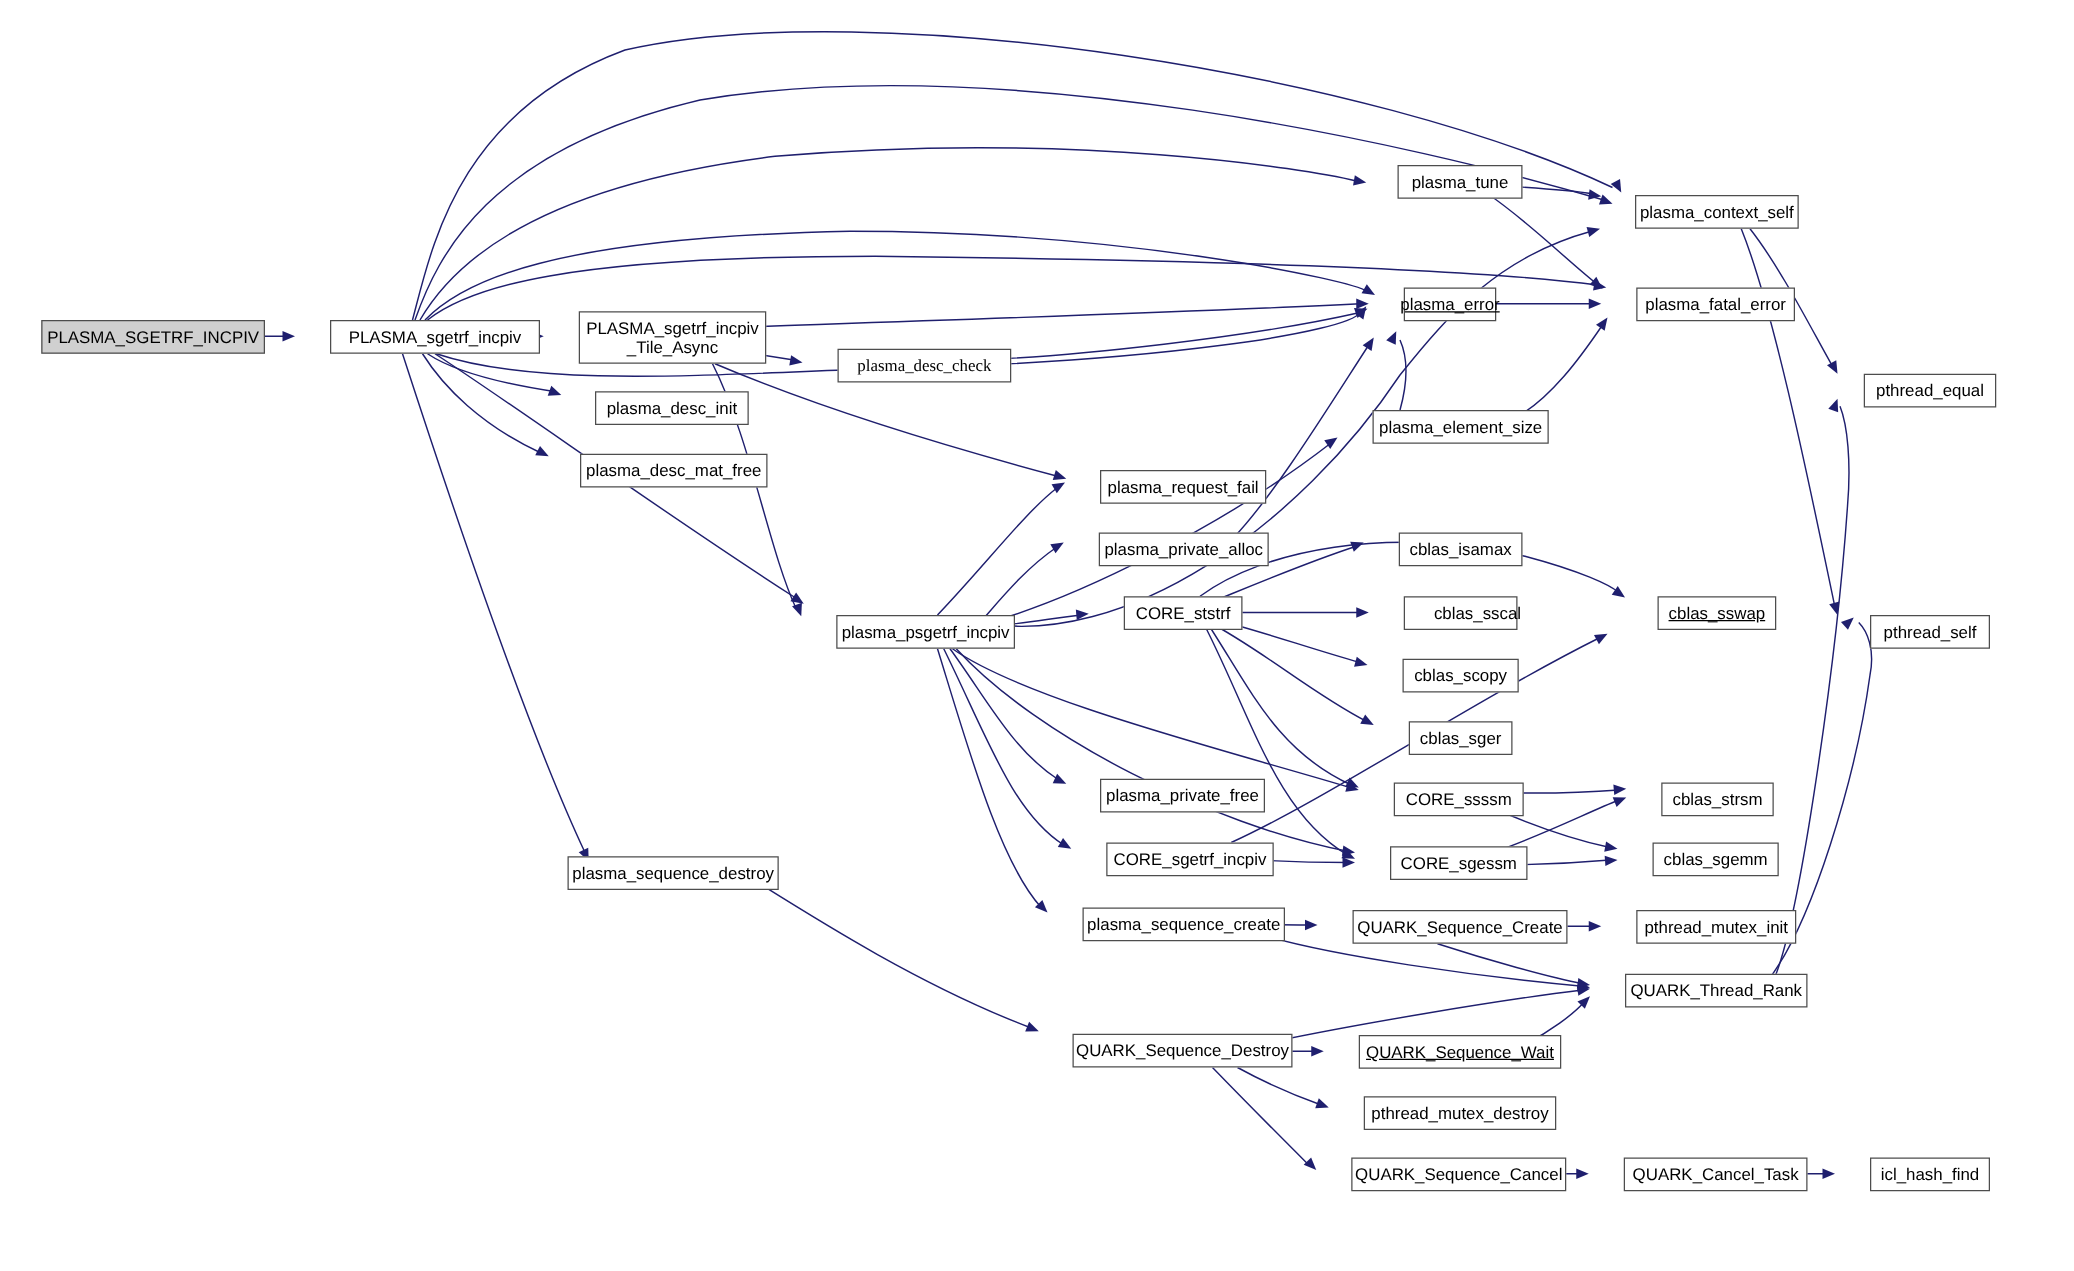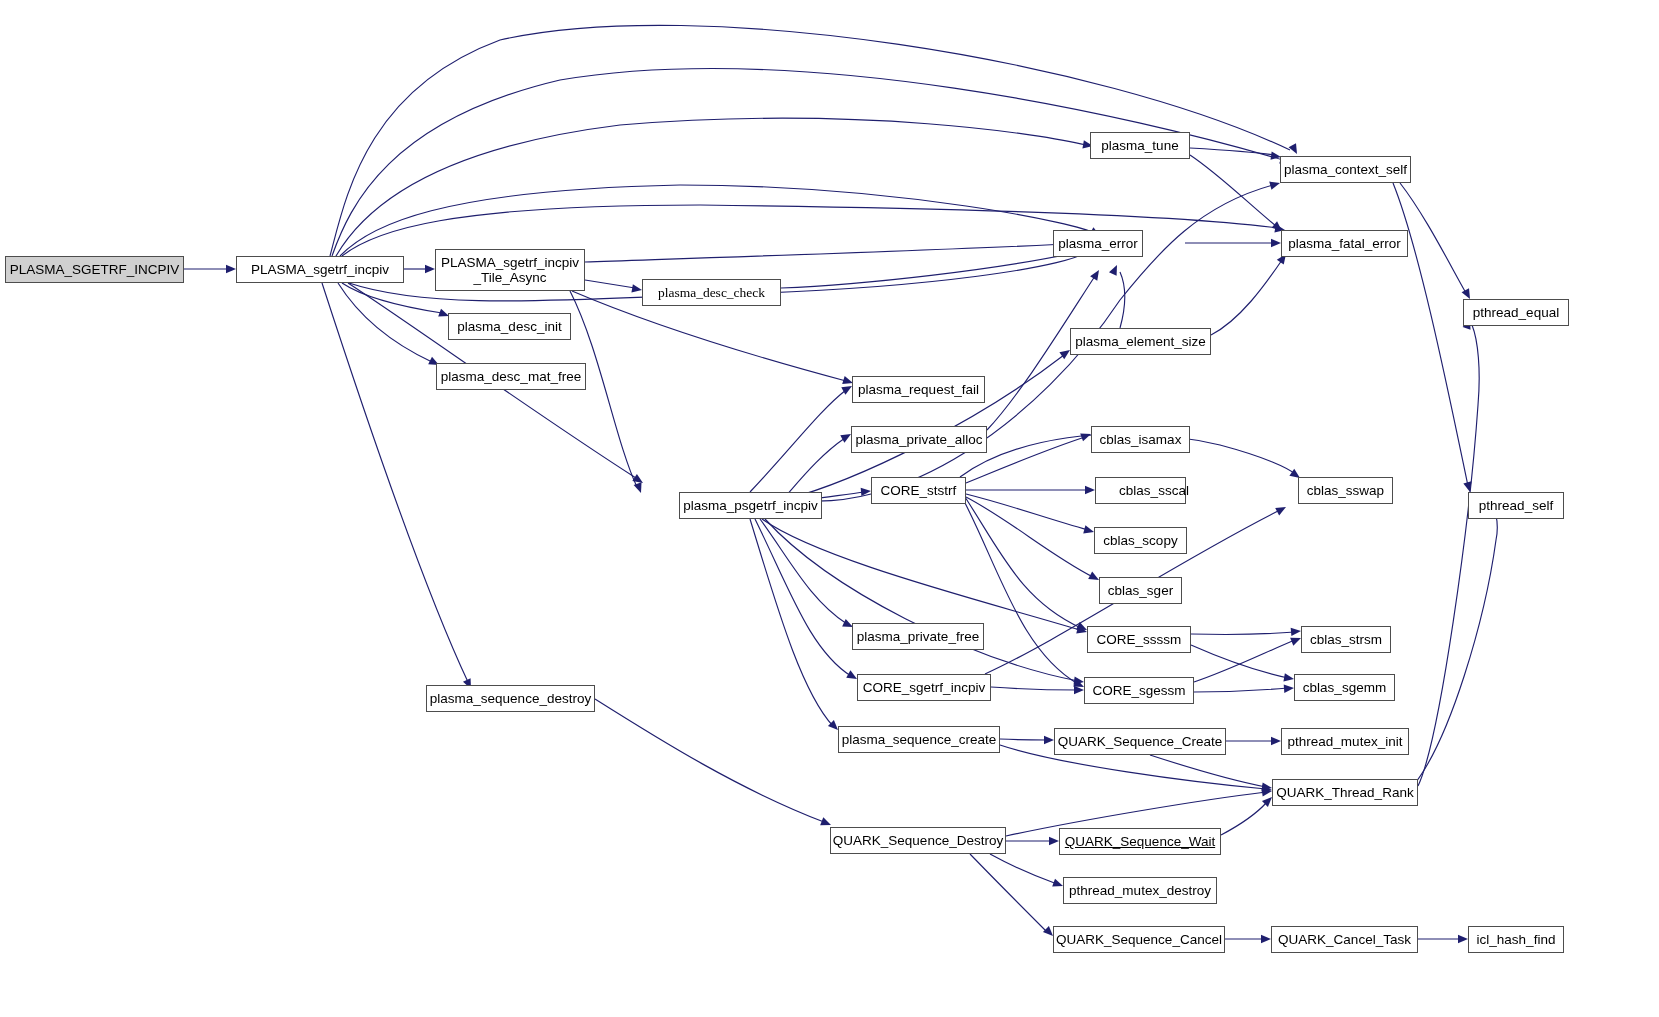--- a/index.html
+++ b/index.html
@@ -14,20 +14,21 @@
     color:#000000;
     font-size:13.5px;
     line-height:1.12;
     display:flex;
     align-items:center;
     justify-content:center;
     text-align:center;
     white-space:pre;
     letter-spacing:0px;
     z-index:5;
+    margin-left:28px;
   }
   .node.root{background:#d0d0d0;border-color:#4d4d4d;}
   .edge{fill:none;stroke:#1f1f6e;stroke-width:1.15px;}
   .arrow{fill:#1f1f6e;stroke:none;}
 </style>
 </head>
 <body>
 
 <div id="graph">
   <svg id="edges-layer" viewBox="0 0 1659 1017">
@@ -160,32 +161,32 @@
       <div class="node root" style="left: 5px; top: 256px; width: 179px; height: 27px;">PLASMA_SGETRF_INCPIV</div>
       <div class="node" style="left: 236px; top: 256px; width: 168px; height: 27px;">PLASMA_sgetrf_incpiv</div>
       <div class="node" style="left: 435px; top: 249px; width: 150px; height: 42px;">PLASMA_sgetrf_incpiv
 _Tile_Async</div>
       <div class="node" style="left: 642px; top: 279px; width: 139px; height: 27px; font-family: Liberation Serif, serif;">plasma_desc_check</div>
       <div class="node" style="left: 448px; top: 313px; width: 123px; height: 27px;">plasma_desc_init</div>
       <div class="node" style="left: 436px; top: 363px; width: 150px; height: 27px;">plasma_desc_mat_free</div>
       <div class="node" style="left: 426px; top: 685px; width: 169px; height: 27px;">plasma_sequence_destroy</div>
       <div class="node" style="left: 1090px; top: 132px; width: 100px; height: 27px;">plasma_tune</div>
       <div class="node" style="left: 1280px; top: 156px; width: 131px; height: 27px;">plasma_context_self</div>
-      <div class="node" style="left: 1053px; top: 230px; width: 90px; height: 27px;">plasma_error</div>
+      <div class="node" style="left: 1095px; top: 230px; width: 74px; height: 27px; text-decoration: underline;">plasma_error</div>
       <div class="node" style="left: 1281px; top: 230px; width: 127px; height: 27px;">plasma_fatal_error</div>
       <div class="node" style="left: 1463px; top: 299px; width: 106px; height: 27px;">pthread_equal</div>
       <div class="node" style="left: 1070px; top: 328px; width: 141px; height: 27px;">plasma_element_size</div>
       <div class="node" style="left: 852px; top: 376px; width: 133px; height: 27px;">plasma_request_fail</div>
       <div class="node" style="left: 851px; top: 426px; width: 136px; height: 27px;">plasma_private_alloc</div>
       <div class="node" style="left: 1091px; top: 426px; width: 99px; height: 27px;">cblas_isamax</div>
       <div class="node" style="left: 871px; top: 477px; width: 95px; height: 27px;">CORE_ststrf</div>
       <div class="node" style="left: 1095px; top: 477px; width: 91px; height: 27px; padding-left: 27px;">cblas_sscal</div>
-      <div class="node" style="left: 1298px; top: 477px; width: 95px; height: 27px;">cblas_sswap</div>
+      <div class="node" style="left: 1298px; top: 477px; width: 95px; height: 27px; text-decoration: underline;">cblas_sswap</div>
       <div class="node" style="left: 1468px; top: 492px; width: 96px; height: 27px;">pthread_self</div>
-      <div class="node" style="left: 679px; top: 492px; width: 143px; height: 27px;">plasma_psgetrf_incpiv</div>
+      <div class="node" style="left: 641px; top: 492px; width: 143px; height: 27px;">plasma_psgetrf_incpiv</div>
       <div class="node" style="left: 1094px; top: 527px; width: 93px; height: 27px;">cblas_scopy</div>
       <div class="node" style="left: 1099px; top: 577px; width: 83px; height: 27px;">cblas_sger</div>
       <div class="node" style="left: 852px; top: 623px; width: 132px; height: 27px;">plasma_private_free</div>
       <div class="node" style="left: 1087px; top: 626px; width: 104px; height: 27px;">CORE_ssssm</div>
       <div class="node" style="left: 1301px; top: 626px; width: 90px; height: 27px;">cblas_strsm</div>
       <div class="node" style="left: 857px; top: 674px; width: 134px; height: 27px;">CORE_sgetrf_incpiv</div>
       <div class="node" style="left: 1084px; top: 677px; width: 110px; height: 27px;">CORE_sgessm</div>
       <div class="node" style="left: 1294px; top: 674px; width: 101px; height: 27px;">cblas_sgemm</div>
       <div class="node" style="left: 838px; top: 726px; width: 162px; height: 27px;">plasma_sequence_create</div>
       <div class="node" style="left: 1054px; top: 728px; width: 172px; height: 27px;">QUARK_Sequence_Create</div>

